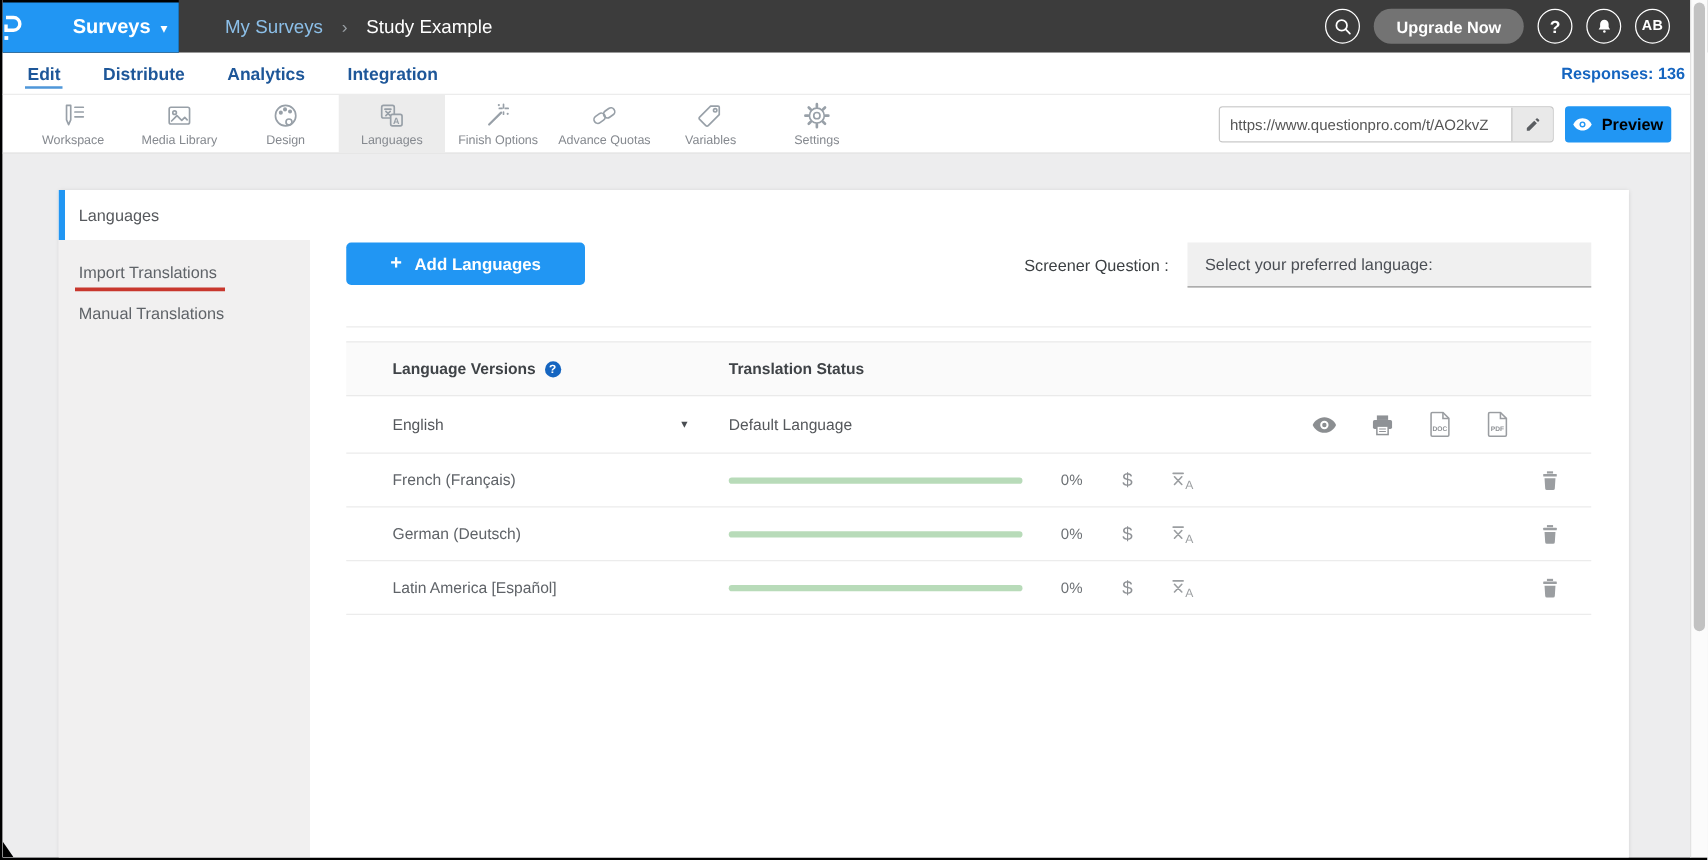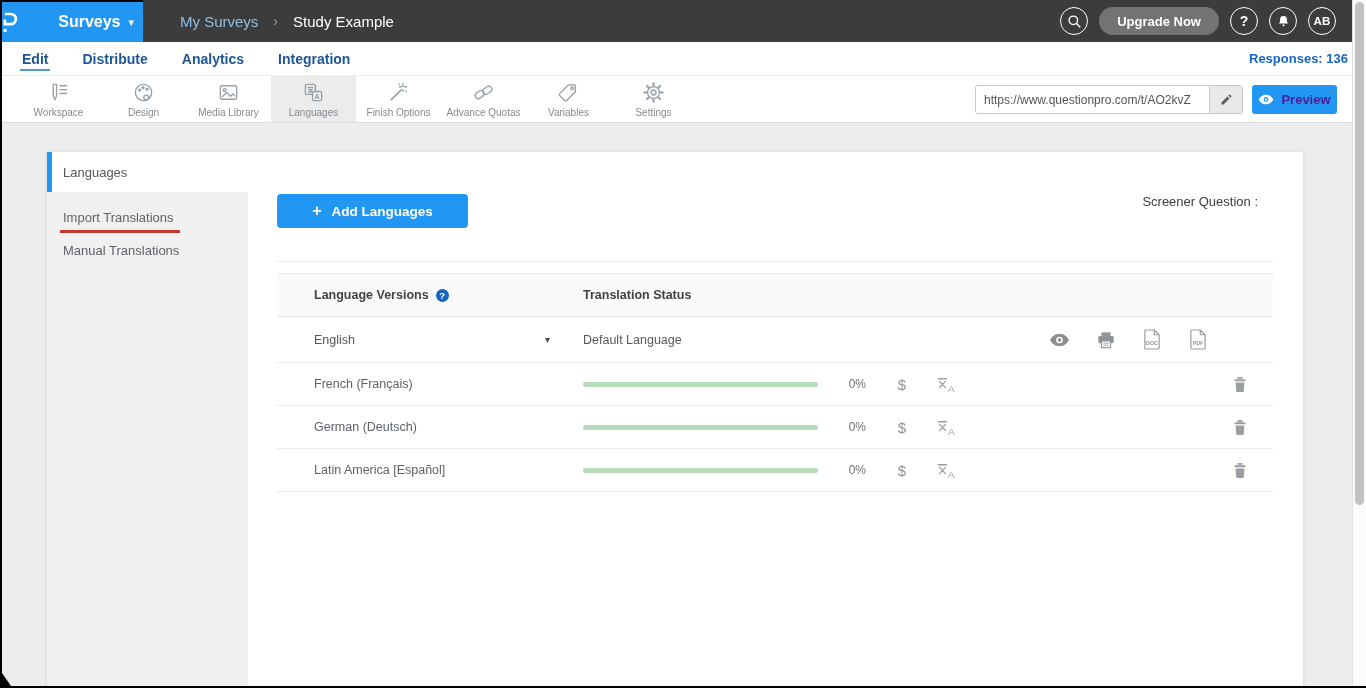--- a/index.html
+++ b/index.html
@@ -43,21 +43,21 @@
   .titem.active { background:#ececec; }
   .tlabel { font-size:10px; color:#85898f; white-space:nowrap; }
   .tsvg { stroke:#98a0a8; fill:none; stroke-width:1.4; stroke-linecap:round; stroke-linejoin:round; }
   .url-box { position:absolute; right:123px; top:9px; width:268px; height:29px; display:flex;
              border:1px solid #c8c8c8; border-radius:3px; overflow:hidden; background:#fff; }
   .url-input { flex:1; border:none; outline:none; font-family:inherit; font-size:12px; color:#555;
                padding:0 8px; background:#fff; }
   .url-edit { width:33px; background:#e9e9e9; border-left:1px solid #c8c8c8; display:flex;
               align-items:center; justify-content:center; cursor:pointer; }
   .preview-btn { position:absolute; right:29px; top:9px; width:85px; height:29px; background:#2196f3;
-                 border:none; border-radius:3px; color:#4c1d95; font-family:inherit; font-size:13px;
+                 border:none; border-radius:3px; color:#000000; font-family:inherit; font-size:13px;
                  font-weight:600; display:flex; align-items:center; justify-content:center; gap:7px; cursor:pointer; }
 
   
   .content { position:absolute; top:123px; left:0; right:0; bottom:0; background:#ededee; }
   .card { position:absolute; left:45px; top:29px; width:1256px; bottom:0; background:#fff;
           box-shadow:0 1px 4px rgba(0,0,0,.13); }
   .side { position:absolute; left:0; top:0; bottom:0; width:201px; background:#f1f0f0; }
   .side-item { display:flex; align-items:center; padding-left:11px; border-left:5px solid transparent;
                font-size:13px; color:#5f6368; cursor:pointer; height:39px; }
   .side-item.active { height:40px; background:#fff; border-left-color:#2196f3; color:#55585c; }
@@ -164,38 +164,38 @@
         <svg class="tsvg" width="23" height="23" viewBox="0 0 24 24">
           <path d="M6.5 3.5h3.5v12l-1.75 4-1.75-4z"></path>
             <path d="M13.5 5h7M13.5 9h7M13.5 13h7"></path>
         </svg>
       </span>
       <span class="tlabel">Workspace</span>
     </div>
     <div class="titem">
       <span style="display:flex;">
         <svg class="tsvg" width="23" height="23" viewBox="0 0 24 24">
+          <rect x="3.5" y="5" width="17" height="14" rx="1.5"></rect>
+            <circle cx="8" cy="9.5" r="1.5"></circle>
+          <path d="M5.5 16.5 10 12l4 4 2.5-2.5 2 2"></path>
+        </svg>
+      </span>
+      <span class="tlabel">Media Library</span>
+    </div>
+    <div class="titem">
+      <span style="display:flex;">
+        <svg class="tsvg" width="23" height="23" viewBox="0 0 24 24">
           <circle cx="12" cy="12" r="8.5"></circle>
             <circle cx="14.8" cy="17.3" r="2.5"></circle>
           <circle cx="8" cy="9.5" r="1" fill="#98a0a8"></circle>
             <circle cx="11.5" cy="6.8" r="1" fill="#98a0a8"></circle>
             <circle cx="15.7" cy="8.6" r="1" fill="#98a0a8"></circle>
         </svg>
       </span>
       <span class="tlabel">Design</span>
-    </div>
-    <div class="titem">
-      <span style="display:flex;">
-        <svg class="tsvg" width="23" height="23" viewBox="0 0 24 24">
-          <rect x="3.5" y="5" width="17" height="14" rx="1.5"></rect>
-            <circle cx="8" cy="9.5" r="1.5"></circle>
-          <path d="M5.5 16.5 10 12l4 4 2.5-2.5 2 2"></path>
-        </svg>
-      </span>
-      <span class="tlabel">Media Library</span>
     </div>
     <div class="titem active">
       <span style="display:flex;">
         <svg class="tsvg" width="23" height="23" viewBox="0 0 24 24">
           <rect x="3.5" y="3.5" width="10.5" height="10.5" rx="1.5"></rect>
           <path d="M6.2 6.6h5M7 8.4l3.6 3.6M10.6 8.4 7 12"></path>
           <rect x="11" y="11" width="9.5" height="9.5" rx="1.5" fill="#ececec"></rect>
           <text x="15.7" y="18.6" font-size="7.5" font-weight="bold" fill="#98a0a8" stroke="none" text-anchor="middle">A</text>
         </svg>
       </span>
@@ -281,20 +281,23 @@
       </div>
 
       <div class="main">
         <div class="main-top">
           <button class="add-btn">
             <span class="add-plus">+</span>
             <span>Add Languages</span>
           </button>
           <div class="screener">
             <span class="screener-label">Screener Question :</span>
+            <div class="screener-select">
+              <span>Select your preferred language:</span>
+            </div>
           </div>
         </div>
 
         <div class="table">
           <div class="trow thead">
             <div class="col-lang">
               <span>Language Versions</span>
               <span class="hd-help">?</span>
             </div>
             <div class="col-status">

